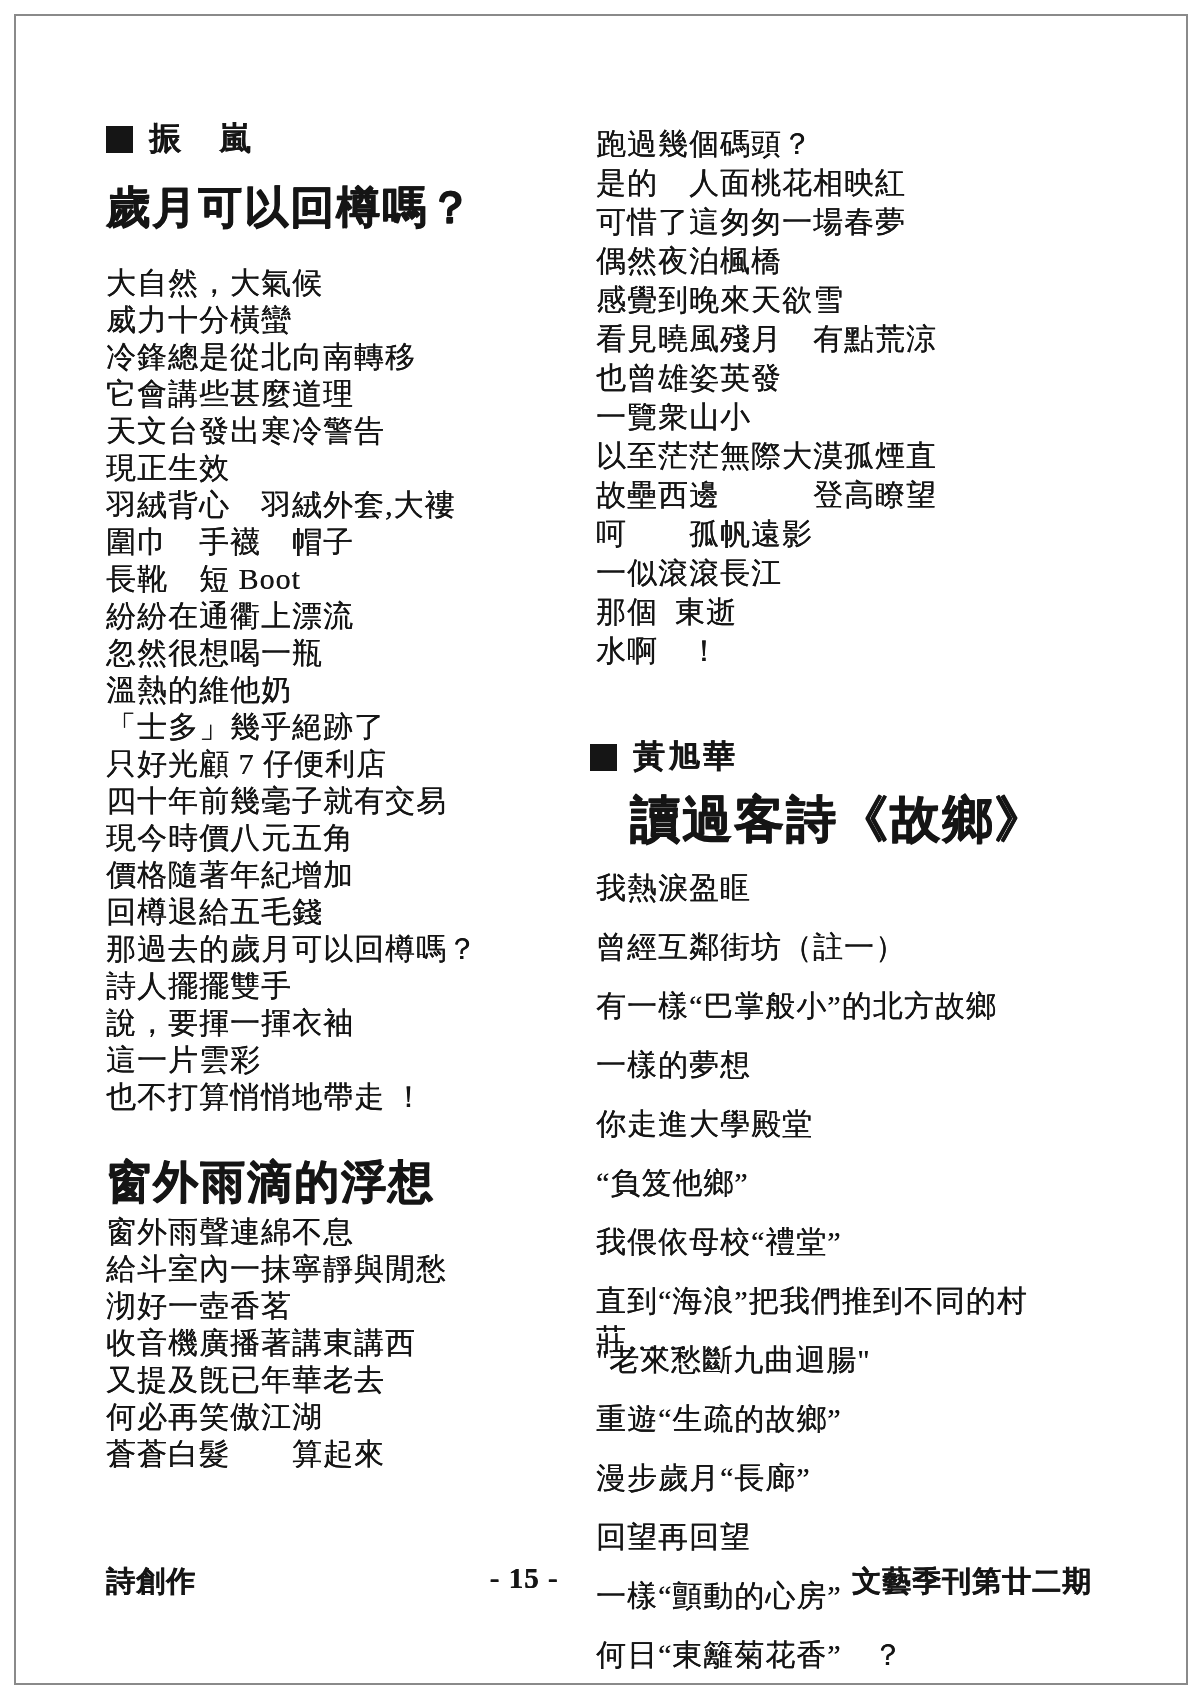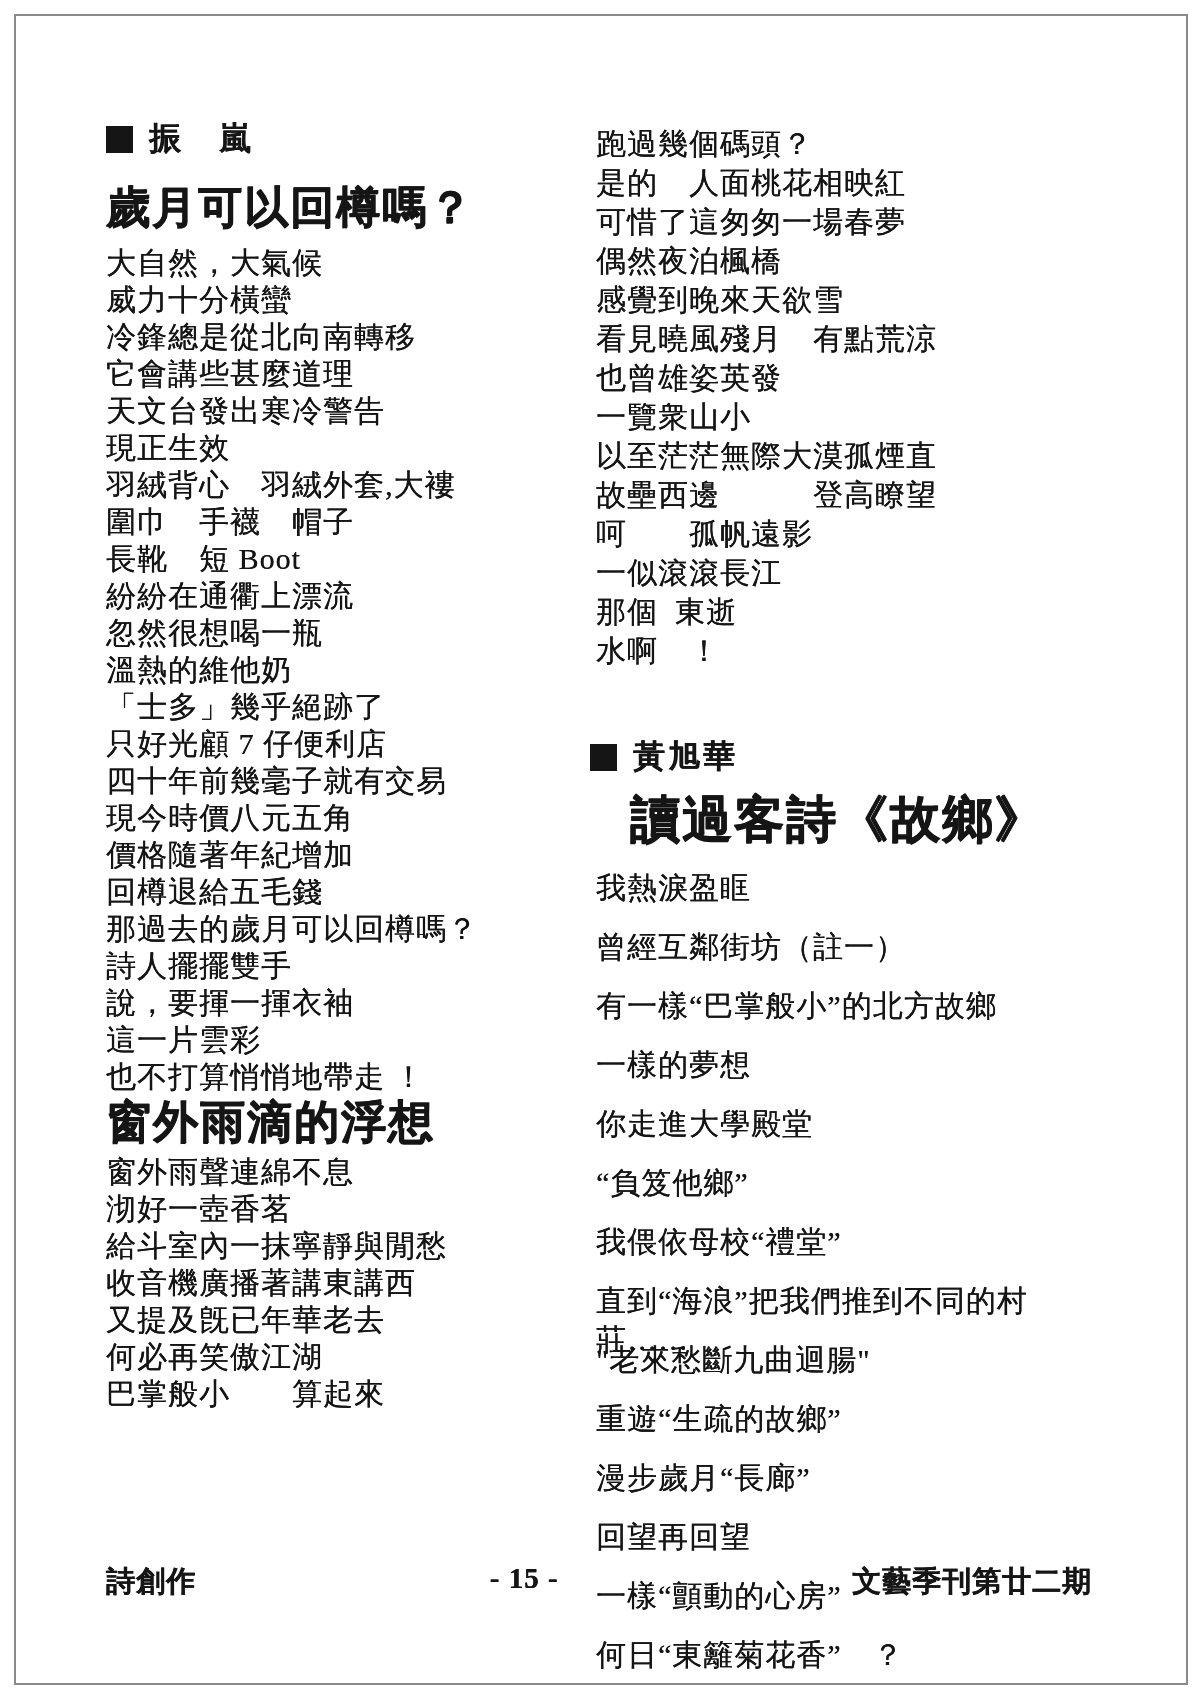--- a/index.html
+++ b/index.html
@@ -29,29 +29,29 @@
   .marker{
     display:inline-block;width:27px;height:27px;
     background:#151515;margin-right:16px;flex:0 0 auto;
   }
   .poem-title{
     font-weight:bold;white-space:pre-wrap;
     text-shadow:0.8px 0 0 currentColor,0 0.8px 0 currentColor;
     letter-spacing:2px;
   }
   #title-1{margin-top:26px;font-size:44px;line-height:52px;}
-  #title-2{font-size:45px;line-height:54px;}
+  #title-2{margin-top:40px;font-size:45px;line-height:54px;}
   #title-3{margin-top:16px;font-size:50px;line-height:58px;text-align:center;}
 
   .poem{white-space:pre-wrap;}
   .poem .poem-line{
     font-size:30px;letter-spacing:1px;
     text-shadow:0.3px 0 0 currentColor;
   }
-  #poem-1{margin-top:10px;}
+  #poem-1{margin-top:30px;}
   #poem-1 .poem-line{line-height:37px;height:37px;}
   #poem-2{margin-top:4px;}
   #poem-2 .poem-line{line-height:37px;height:37px;}
   #poem-cont .poem-line{line-height:39px;height:39px;}
   #poem-cont,.indented{padding-left:18px;}
   #author-2{margin-top:70px;padding-left:12px;}
   #poem-3{margin-top:8px;}
   #poem-3 .poem-line{line-height:39px;height:39px;margin-top:20px;}
 
   .footnote{
@@ -79,21 +79,21 @@
   <div class="col" id="left-col">
     <div class="author-row">
       <span class="marker"></span>
       <span>振　嵐</span>
     </div>
 
     <div class="poem-title" id="title-1">歲月可以回樽嗎？</div>
     <div class="poem" id="poem-1"><div class="poem-line">大自然，大氣候</div><div class="poem-line">威力十分橫蠻</div><div class="poem-line">冷鋒總是從北向南轉移</div><div class="poem-line">它會講些甚麼道理</div><div class="poem-line">天文台發出寒冷警告</div><div class="poem-line">現正生效</div><div class="poem-line">羽絨背心　羽絨外套,大褸</div><div class="poem-line">圍巾　手襪　帽子</div><div class="poem-line">長靴　短 Boot</div><div class="poem-line">紛紛在通衢上漂流</div><div class="poem-line">忽然很想喝一瓶</div><div class="poem-line">溫熱的維他奶</div><div class="poem-line">「士多」幾乎絕跡了</div><div class="poem-line">只好光顧 7 仔便利店</div><div class="poem-line">四十年前幾毫子就有交易</div><div class="poem-line">現今時價八元五角</div><div class="poem-line">價格隨著年紀增加</div><div class="poem-line">回樽退給五毛錢</div><div class="poem-line">那過去的歲月可以回樽嗎？</div><div class="poem-line">詩人擺擺雙手</div><div class="poem-line">說，要揮一揮衣袖</div><div class="poem-line">這一片雲彩</div><div class="poem-line">也不打算悄悄地帶走 ！</div></div>
 
     <div class="poem-title" id="title-2">窗外雨滴的浮想</div>
-    <div class="poem" id="poem-2"><div class="poem-line">窗外雨聲連綿不息</div><div class="poem-line">沏好一壺香茗</div><div class="poem-line">給斗室內一抹寧靜與閒愁</div><div class="poem-line">收音機廣播著講東講西</div><div class="poem-line">又提及旣已年華老去</div><div class="poem-line">何必再笑傲江湖</div><div class="poem-line">巴掌般小　　算起來</div></div>
+    <div class="poem" id="poem-2"><div class="poem-line">窗外雨聲連綿不息</div><div class="poem-line">給斗室內一抹寧靜與閒愁</div><div class="poem-line">沏好一壺香茗</div><div class="poem-line">收音機廣播著講東講西</div><div class="poem-line">又提及旣已年華老去</div><div class="poem-line">何必再笑傲江湖</div><div class="poem-line">蒼蒼白髮　　算起來</div></div>
   </div>
 
   <div class="col" id="right-col">
     <div class="poem" id="poem-cont"><div class="poem-line">跑過幾個碼頭？</div><div class="poem-line">是的　人面桃花相映紅</div><div class="poem-line">可惜了這匆匆一場春夢</div><div class="poem-line">偶然夜泊楓橋</div><div class="poem-line">感覺到晚來天欲雪</div><div class="poem-line">看見曉風殘月　有點荒涼</div><div class="poem-line">也曾雄姿英發</div><div class="poem-line">一覽衆山小</div><div class="poem-line">以至茫茫無際大漠孤煙直</div><div class="poem-line">故壘西邊　　　登高瞭望</div><div class="poem-line">呵　　孤帆遠影</div><div class="poem-line">一似滾滾長江</div><div class="poem-line">那個  東逝</div><div class="poem-line">水啊　！</div></div>
 
     <div class="author-row" id="author-2">
       <span class="marker"></span>
       <span>黃旭華</span>
     </div>
 

